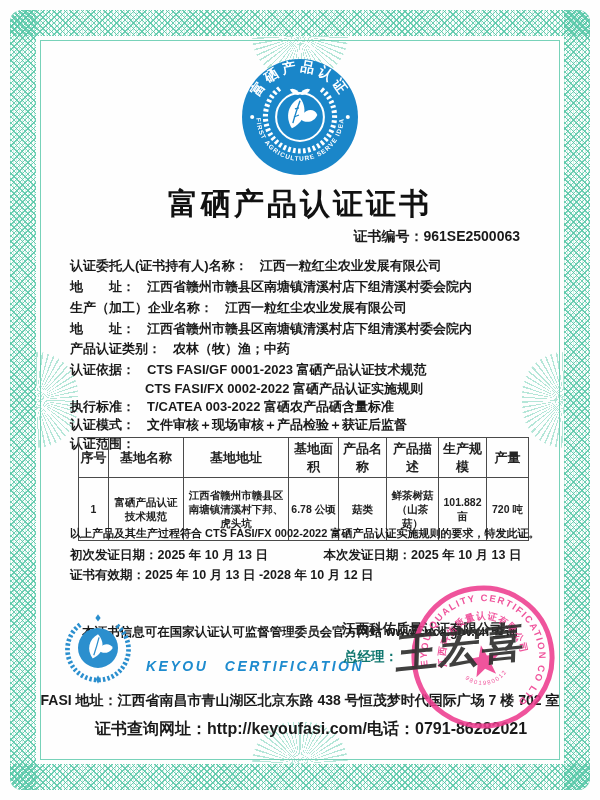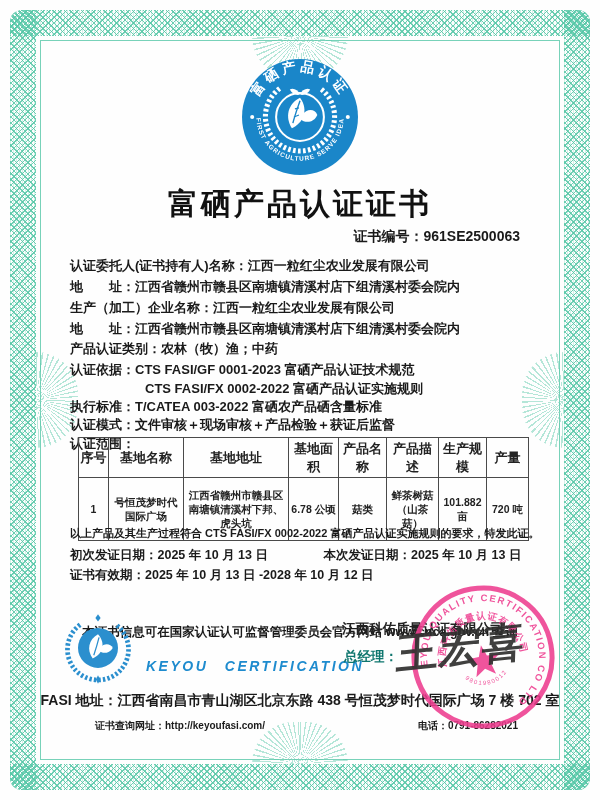--- a/index.html
+++ b/index.html
@@ -36,21 +36,21 @@
   
   .badge{position:absolute;left:50%;top:58px;transform:translateX(-50%);width:118px;height:118px;}
   .title{position:absolute;left:0;right:0;top:184px;text-align:center;
          font-size:30px;font-weight:800;letter-spacing:3px;color:#111;font-family:Liberation Mono, monospace;}
   .cert-no{position:absolute;right:80px;top:228px;font-size:14px;font-weight:700;}
 
   
   .fields{position:absolute;left:70px;right:56px;top:258px;font-size:13px;font-weight:700;line-height:1.22;}
   .fline{margin-bottom:5px;white-space:nowrap;}
   .fline.tight{margin-bottom:2.5px;}
-  .fline .lb{margin-right:0;}
+  .fline .lb{margin-right:12px;}
   .fline.indent{padding-left:75px;}
 
   
   table.scope{position:absolute;left:78px;top:437px;width:450px;border-collapse:collapse;
       font-size:10.5px;table-layout:fixed;}
   table.scope th,table.scope td{border:1px solid #4a4a4a;text-align:center;vertical-align:middle;
       padding:2px 1px;line-height:1.35;font-weight:700;color:#222;}
   table.scope th{height:22px;font-size:13px;}
   table.scope td{height:58px;}
 
@@ -69,21 +69,21 @@
   .issuer-company{position:absolute;left:342px;top:620px;font-size:13.5px;font-weight:700;color:#222;}
   .issuer-role{position:absolute;left:344px;top:648px;font-size:13.5px;font-weight:700;color:#0f766e;}
   .signature{position:absolute;left:396px;top:620px;font-size:42px;font-weight:700;color:#30302f;
       font-family:"DejaVu Serif","Liberation Serif",serif;
       transform:rotate(-6deg) skewX(-8deg);letter-spacing:1px;opacity:.92;z-index:5;}
   .seal{position:absolute;left:408px;top:582px;width:150px;height:150px;opacity:.88;z-index:4;}
 
   .fasi-line{position:absolute;left:0;right:0;top:692px;text-align:center;
       font-size:14px;font-weight:700;white-space:nowrap;}
   .bottom-line{position:absolute;left:95px;right:82px;top:719px;display:flex;
-      justify-content:space-between;font-size:10px;font-weight:700;white-space:nowrap;}
+      justify-content:space-between;font-size:16px;font-weight:700;white-space:nowrap;}
 </style>
 </head>
 <body>
 
 <div class="page">
 
   <div class="bstrip bs-top"></div>
   <div class="bstrip bs-bottom"></div>
   <div class="bstrip bs-left"></div>
   <div class="bstrip bs-right"></div>
@@ -152,21 +152,21 @@
         <th>基地面积</th>
         <th>产品名称</th>
         <th>产品描述</th>
         <th>生产规模</th>
         <th>产量</th>
       </tr>
     </thead>
     <tbody>
       <tr>
         <td>1</td>
-        <td>号恒茂梦时代国际广场</td>
+        <td>富硒产品认证技术规范</td>
         <td>江西省赣州市赣县区南塘镇清溪村下邦、虎头坑</td>
         <td>6.78 公顷</td>
         <td>菇类</td>
         <td>鲜茶树菇（山茶菇）</td>
         <td>101.882 亩</td>
         <td>720 吨</td>
       </tr>
     </tbody>
   </table>
 

